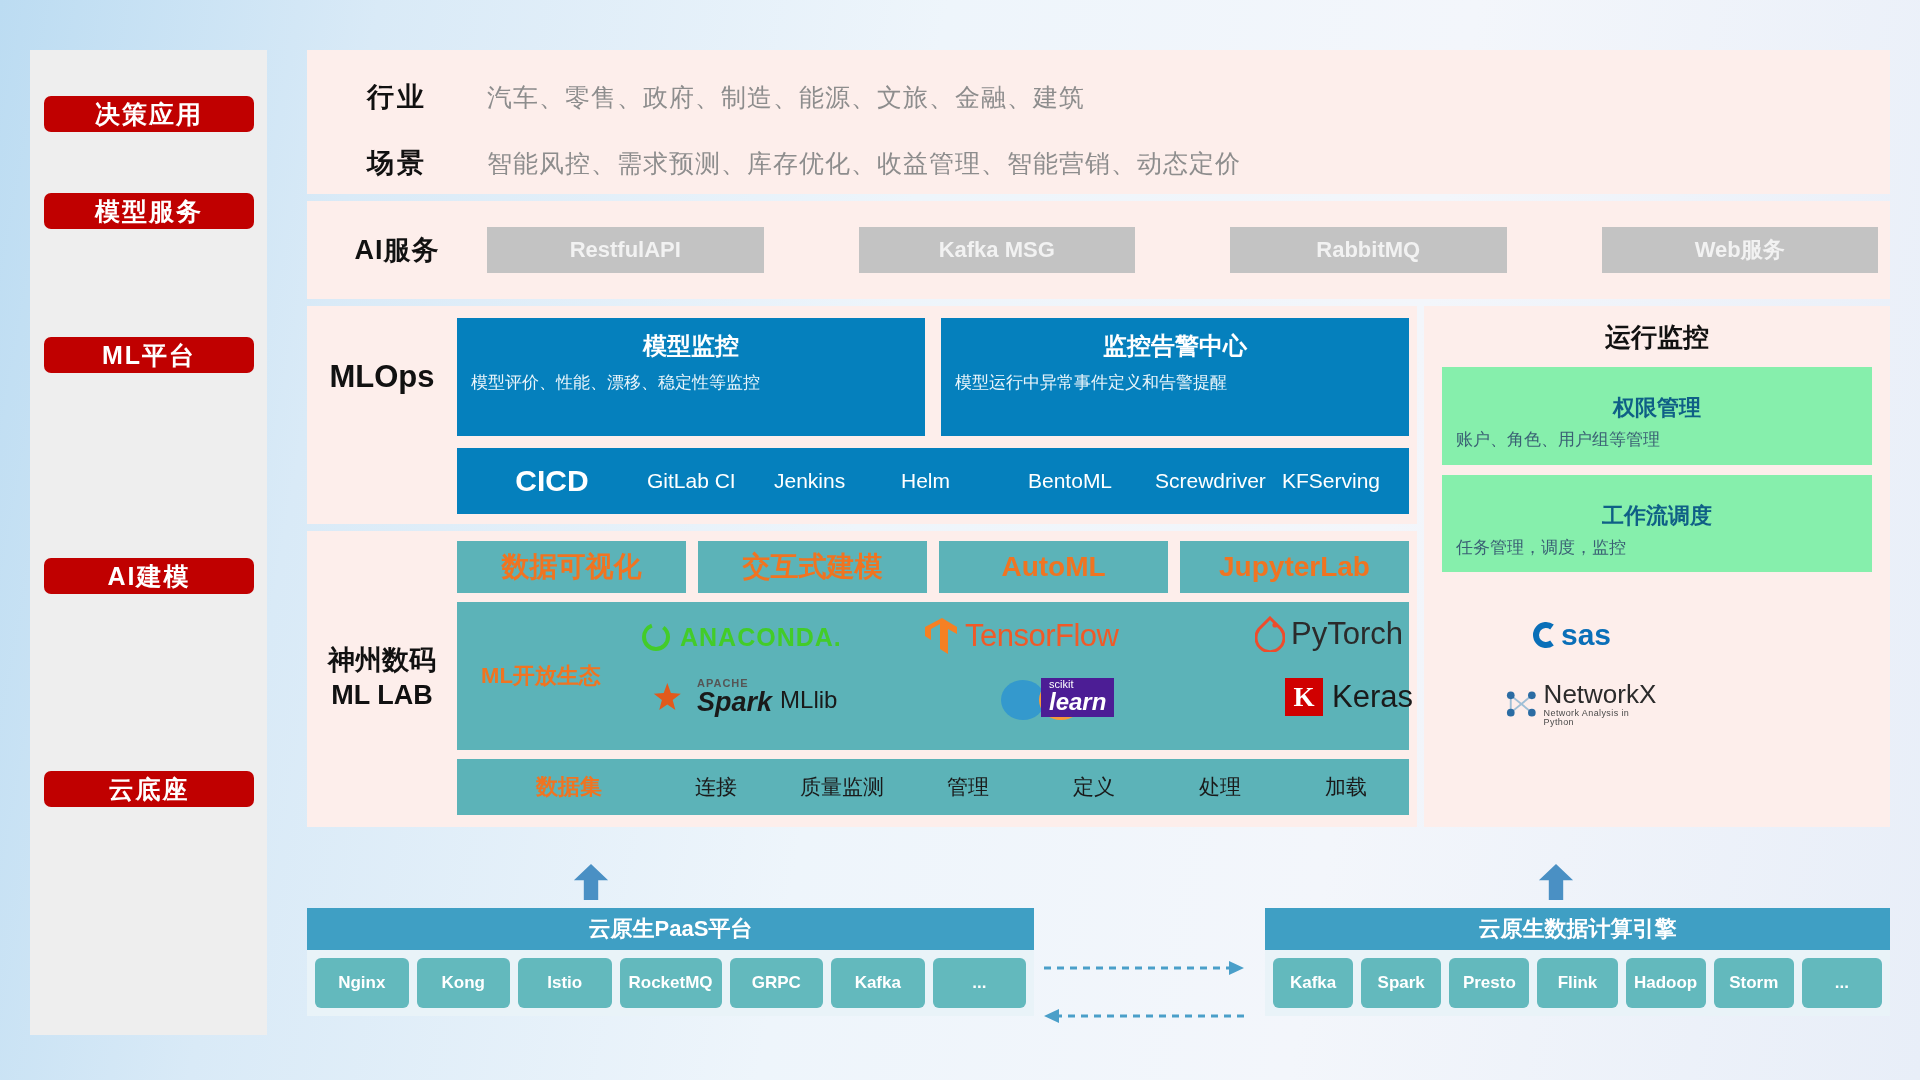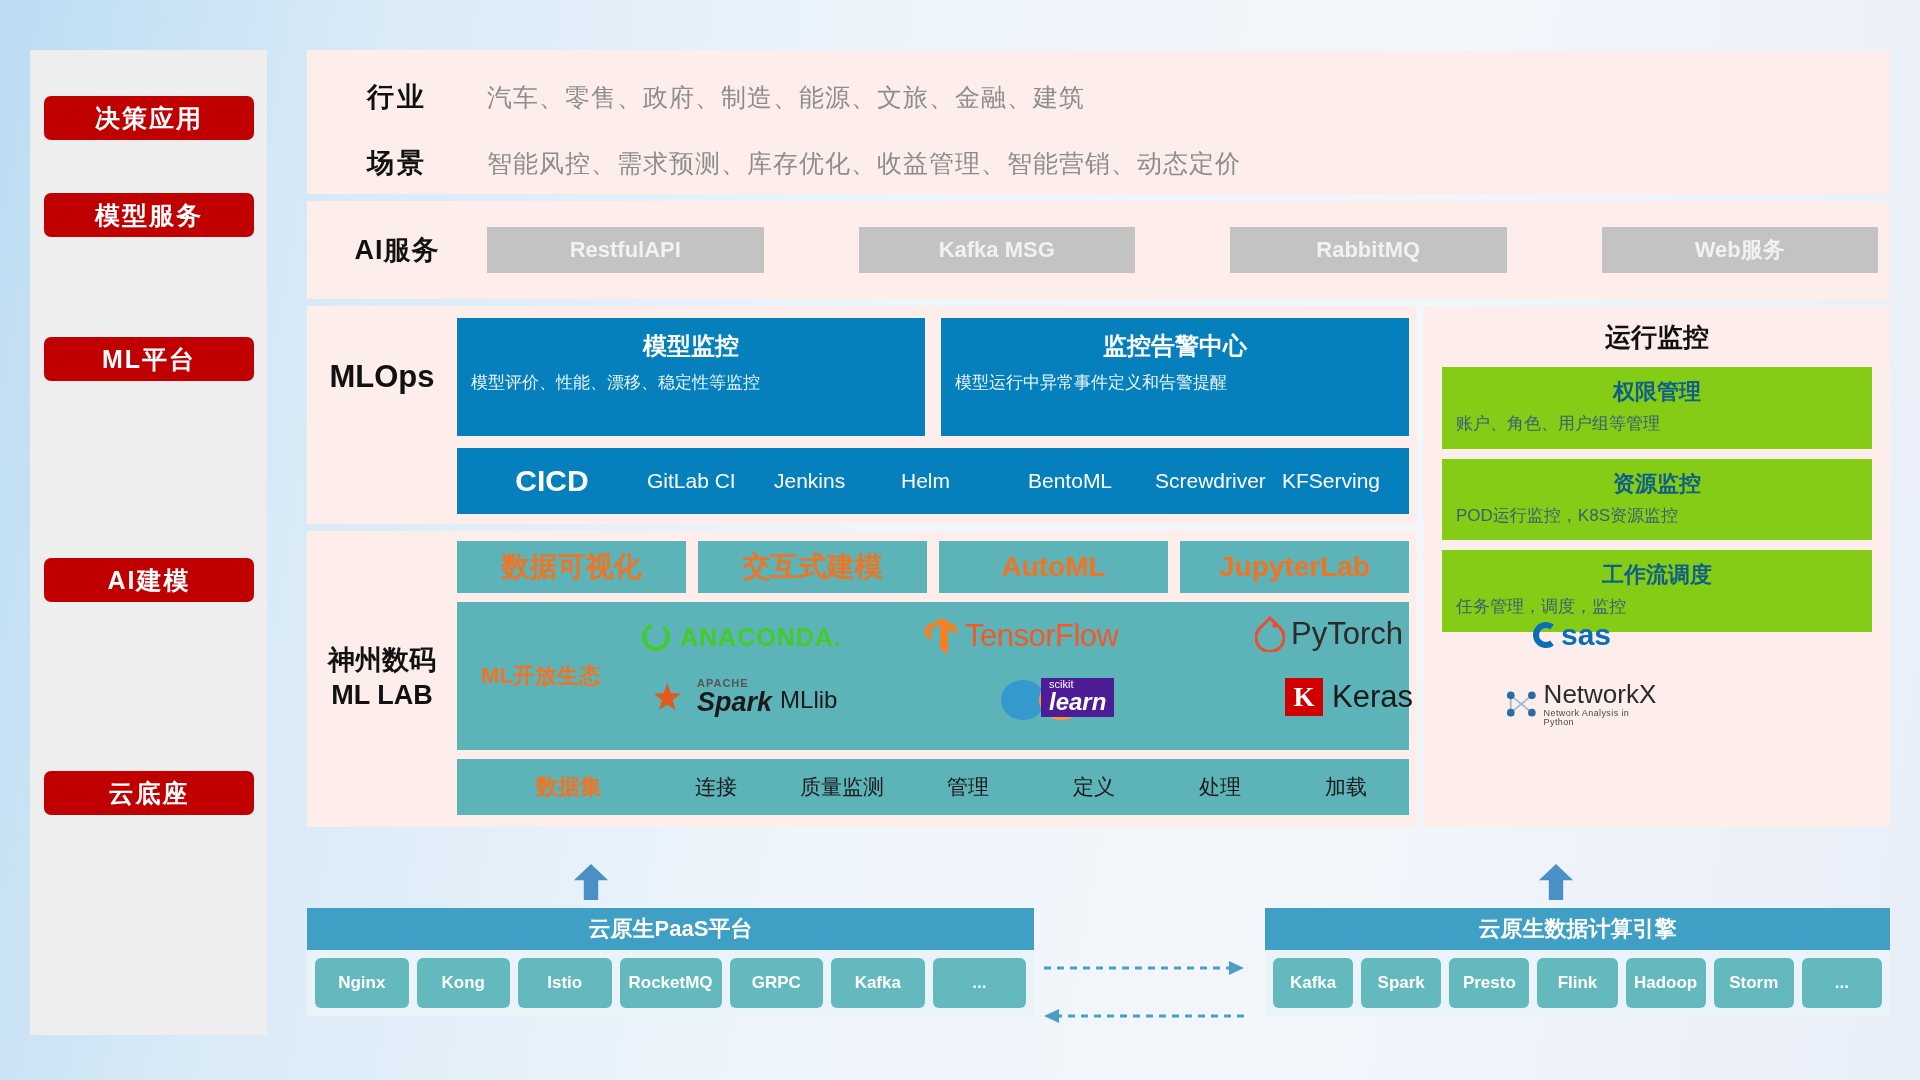--- a/index.html
+++ b/index.html
@@ -13,21 +13,21 @@
     position: relative;
   }
 
   
   #left-rail {
     position: absolute; left: 30px; top: 50px;
     width: 237px; height: 985px;
     background: #eeeeee;
   }
   .stage-pill {
-    position: absolute; left: 14px; width: 210px; height: 44px;
+    position: absolute; left: 14px; width: 210px; height: 36px;
     background: #c00000; border-radius: 7px;
     color: #ffffff; font-size: 25px; font-weight: bold;
     display: flex; align-items: center; justify-content: center;
     letter-spacing: 2px;
   }
 
   
   #main-col { position: absolute; left: 307px; top: 50px; width: 1583px; }
 
   .band {
@@ -110,21 +110,21 @@
     margin-top: 9px; background: #5cb3b8; height: 56px;
     display: flex; align-items: center;
   }
   .dataset-label { width: 168px; text-align: center; color: #f07421; font-size: 22px; font-weight: bold; margin-left: 28px; }
   .dataset-items { flex: 1; display: flex; }
   .dataset-item { flex: 1; text-align: center; font-size: 21px; color: #1a1a1a; }
 
   
   #monitor-col { width: 466px; margin-left: 7px; background: #fdeeeb; padding: 14px 18px 14px 18px; }
   #monitor-title { text-align: center; font-size: 26px; font-weight: bold; color: #111; margin-bottom: 12px; }
-  .mon-card { background: #84cc16; margin-bottom: 10px; padding: 10px 14px 12px 14px; }
+  .mon-card { background: #86efac; margin-bottom: 10px; padding: 26px 14px 12px 14px; }
   .mon-card .mt { text-align: center; font-size: 22px; font-weight: bold; color: #0f5f86; margin-bottom: 5px; }
   .mon-card .md { font-size: 17px; line-height: 1.45; color: #3a6074; }
 
   
   #cloud-zone { position: absolute; left: 307px; top: 880px; width: 1583px; height: 155px; }
   .cloud-group { position: absolute; top: 28px; }
   .cloud-head {
     background: #3f9fc4; color: #fff; font-size: 22px; font-weight: bold;
     height: 42px; display: flex; align-items: center; justify-content: center;
   }
@@ -316,24 +316,20 @@
       </div>
     </div>
 
     <div id="monitor-col">
       <div id="monitor-title">运行监控</div>
       <div class="mon-card">
         <div class="mt">权限管理</div>
         <div class="md">账户、角色、用户组等管理</div>
       </div>
       <div class="mon-card">
-        <div class="mt">资源监控</div>
-        <div class="md">POD运行监控，K8S资源监控</div>
-      </div>
-      <div class="mon-card">
         <div class="mt">工作流调度</div>
         <div class="md">任务管理，调度，监控</div>
       </div>
     </div>
 
   </div>
 </div>
 
 <div id="cloud-zone">
 

